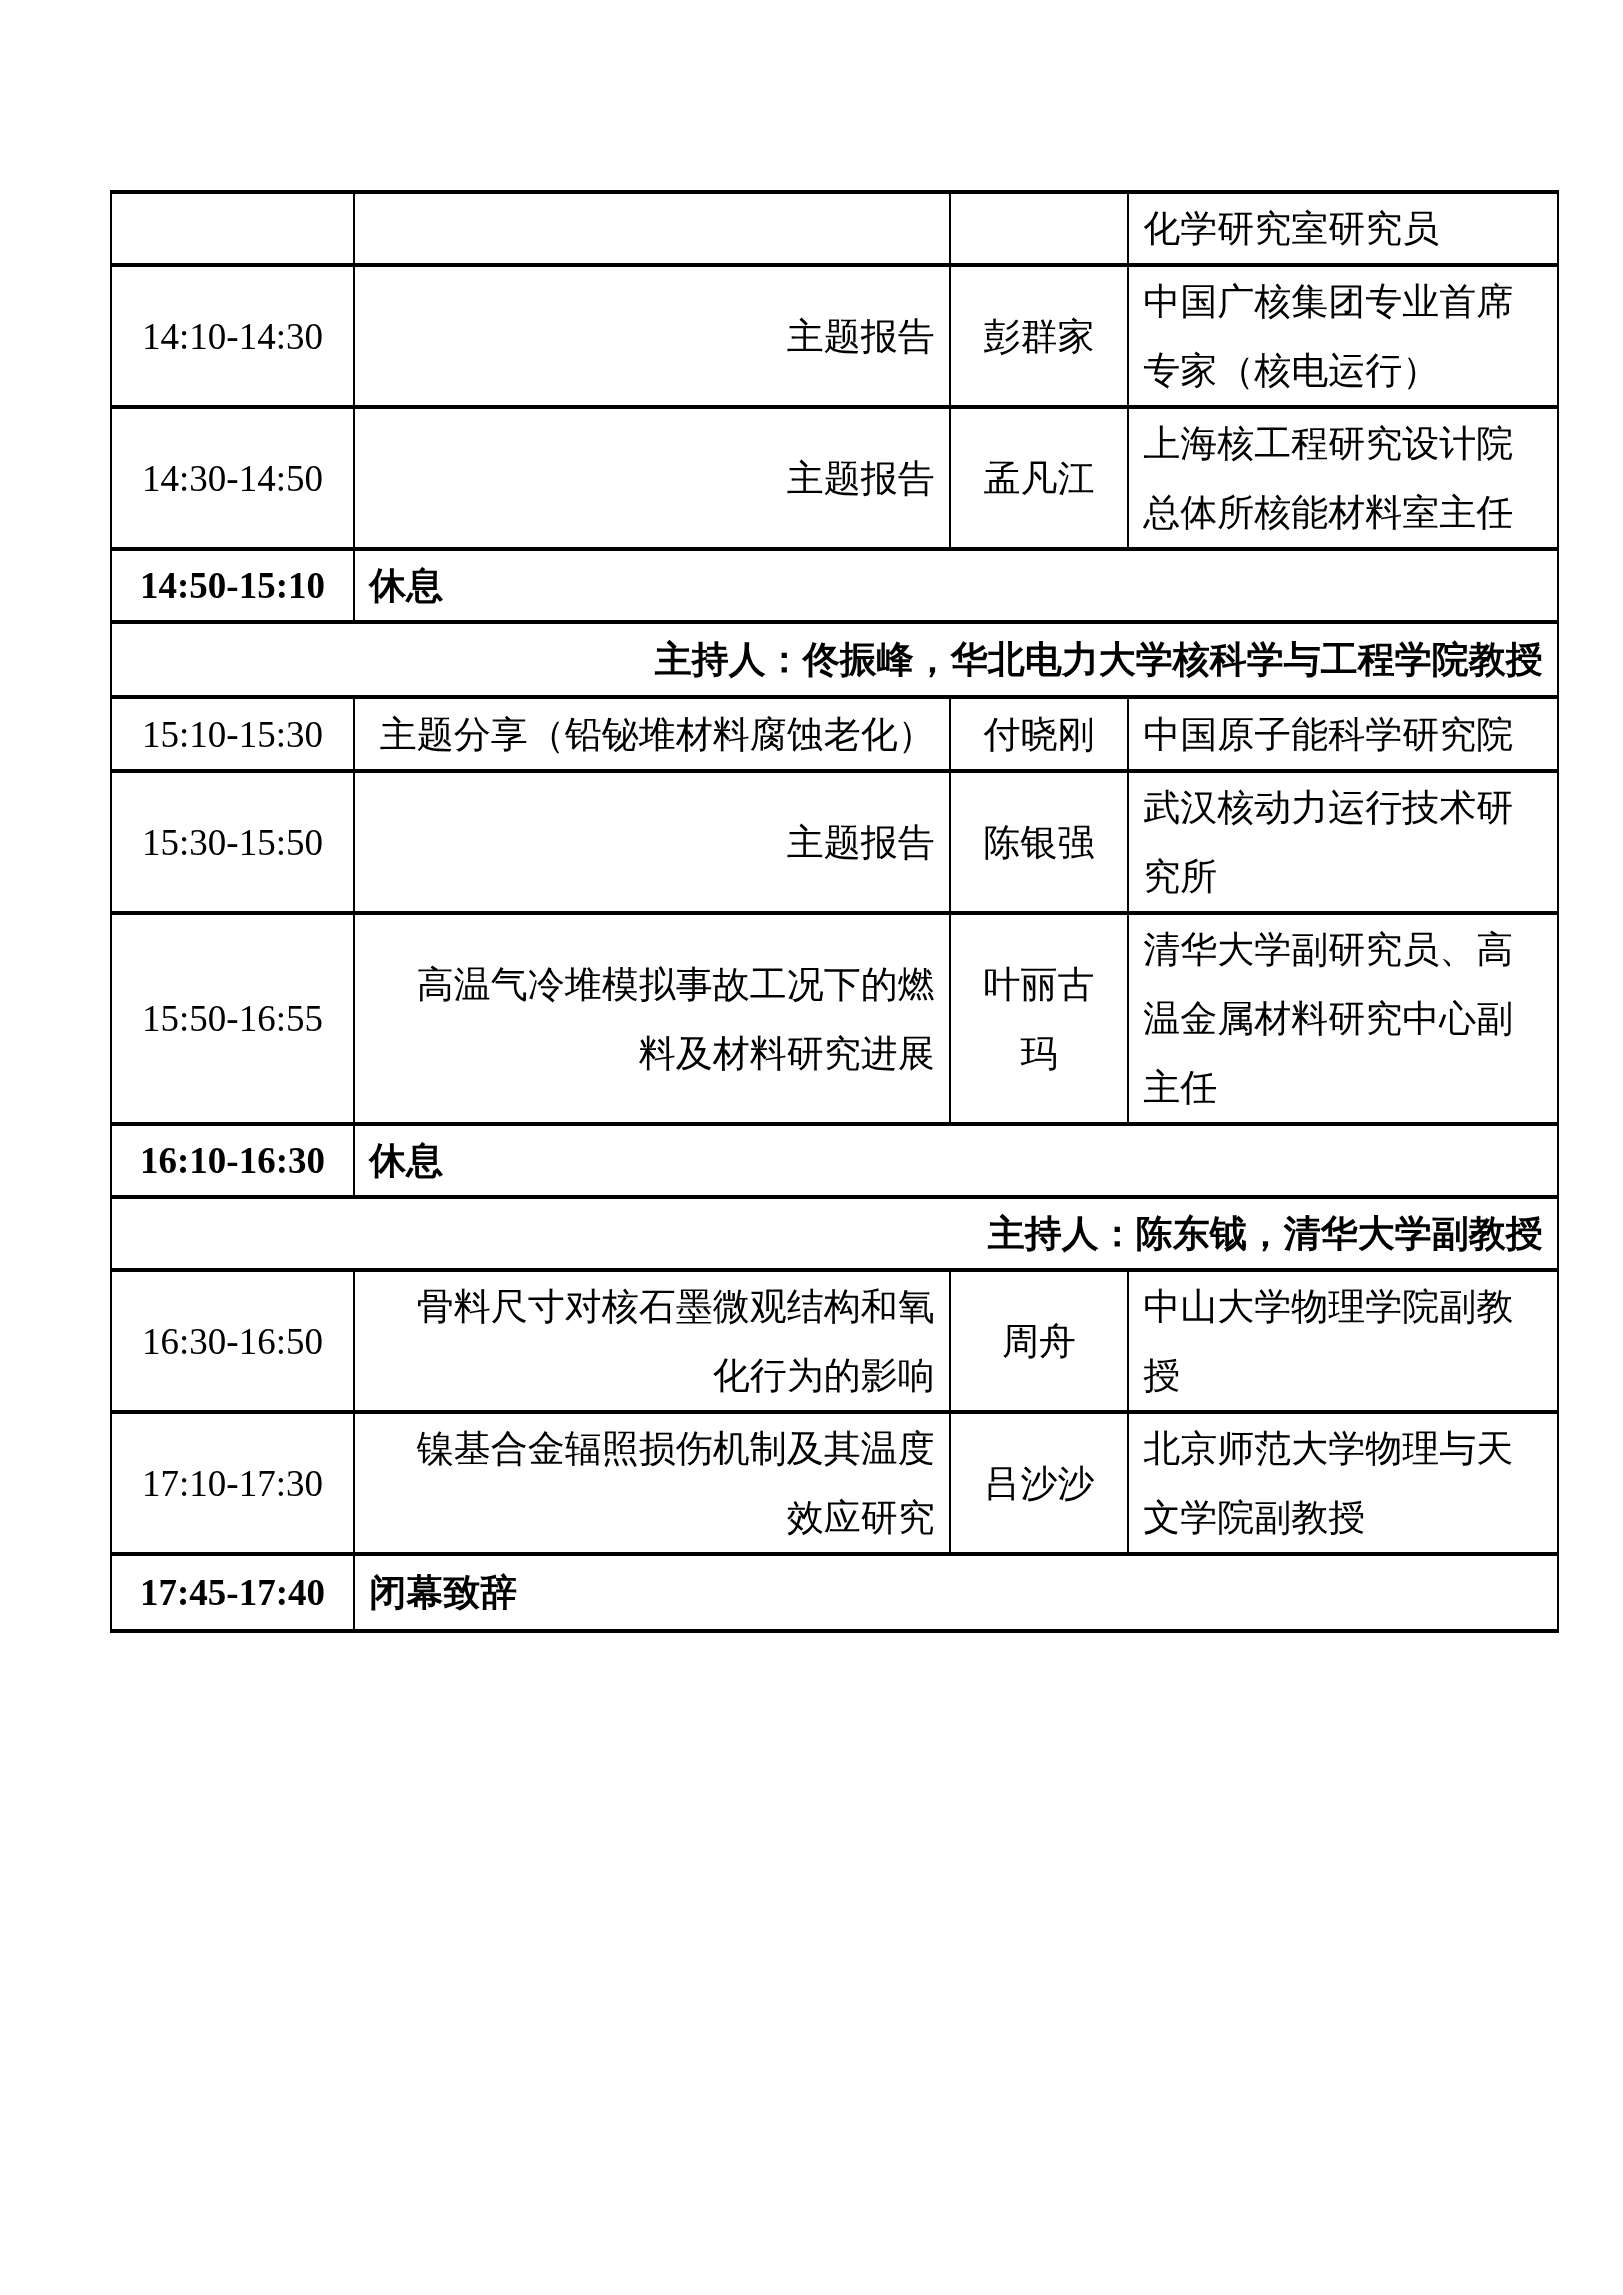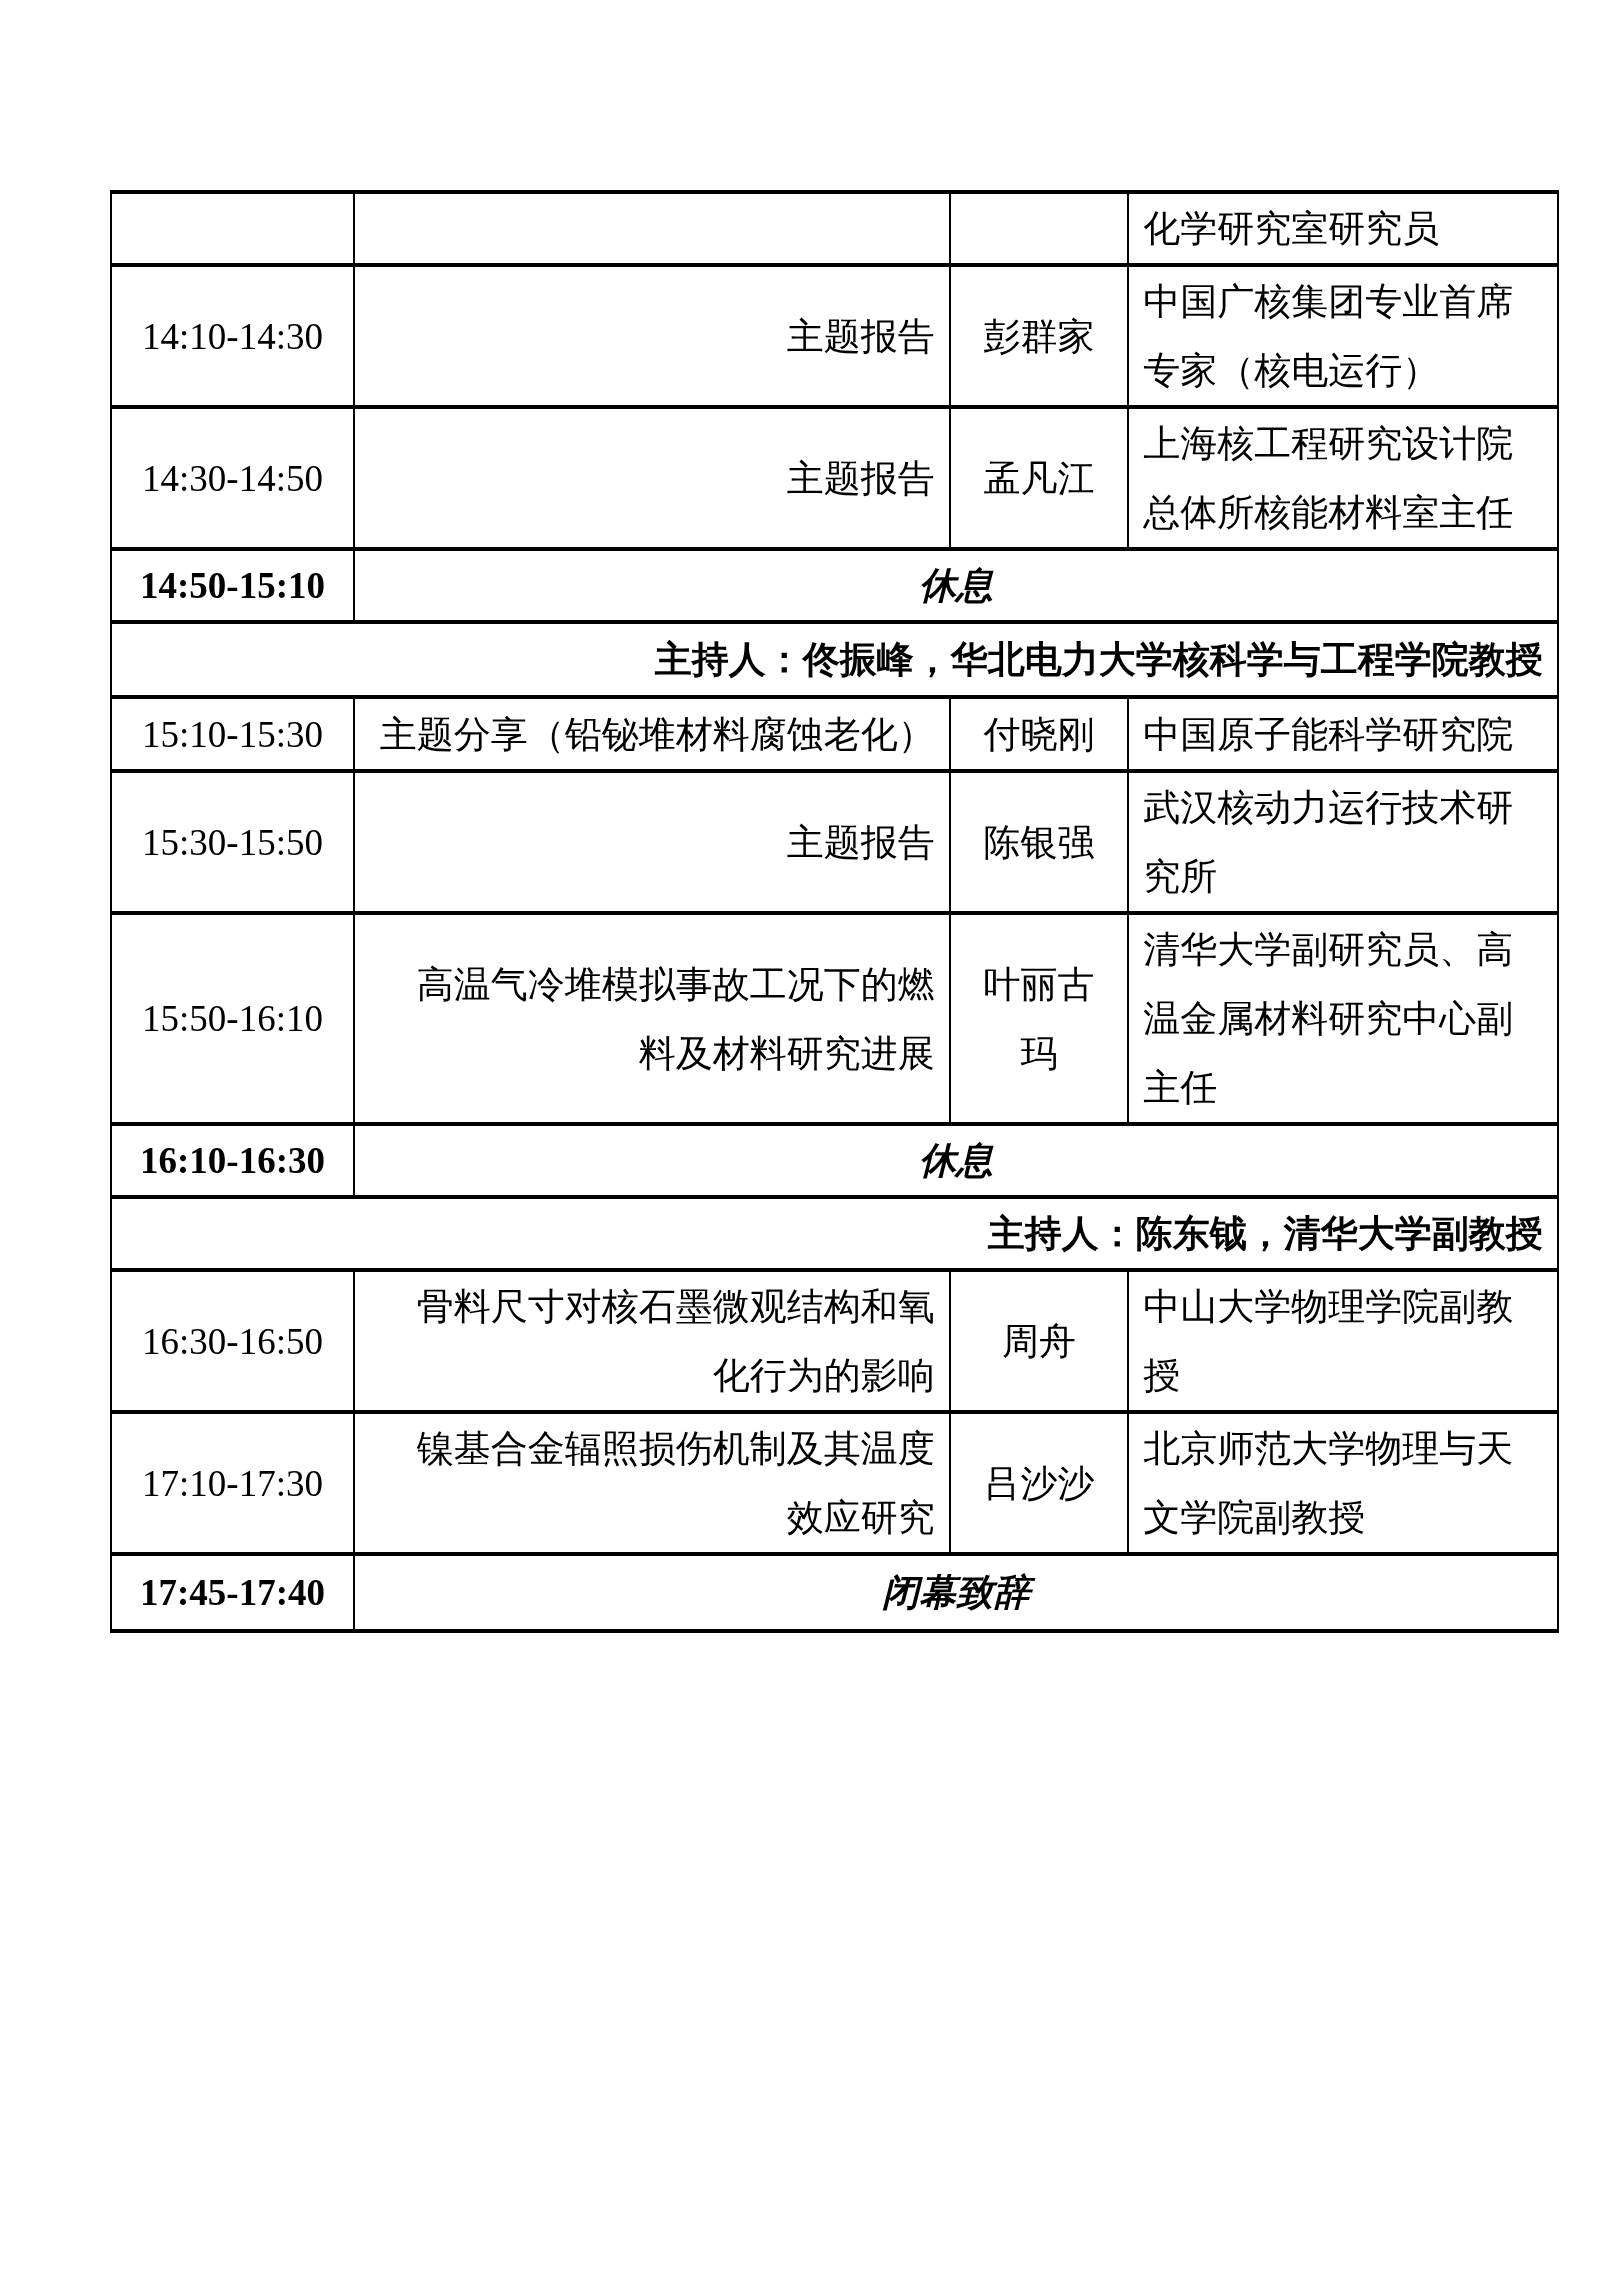--- a/index.html
+++ b/index.html
@@ -44,23 +44,22 @@
   }
   td.c-speaker {
     text-align: center;
     padding: 0 12.3px;
   }
   td.c-aff {
     text-align: left;
     padding: 0 14.3px;
   }
   td.c-merged {
-    text-align: center;
+    text-align: left;
     padding: 0 14.3px;
-    font-style: italic;
   }
   td.c-chair {
     text-align: right;
     padding: 0 14.3px;
   }
   tr.bold-row td {
     font-weight: bold;
   }
 </style>
 </head>
@@ -109,21 +108,21 @@
           <td class="c-aff">中国原子能科学研究院</td>
         </tr>
         <tr style="height: 130px;">
           <td class="c-time">15:30-15:50</td>
           <td class="c-topic">主题报告</td>
           <td class="c-speaker">陈银强</td>
           <td class="c-aff">武汉核动力运行技术研
 究所</td>
         </tr>
         <tr style="height: 201px;">
-          <td class="c-time">15:50-16:10</td>
+          <td class="c-time">15:50-16:55</td>
           <td class="c-topic">高温气冷堆模拟事故工况下的燃
 料及材料研究进展</td>
           <td class="c-speaker">叶丽古
 玛</td>
           <td class="c-aff">清华大学副研究员、高
 温金属材料研究中心副
 主任</td>
         </tr>
         <tr class="bold-row" style="height: 69px; padding-left: 44px;">
           <td class="c-time">16:10-16:30</td>

